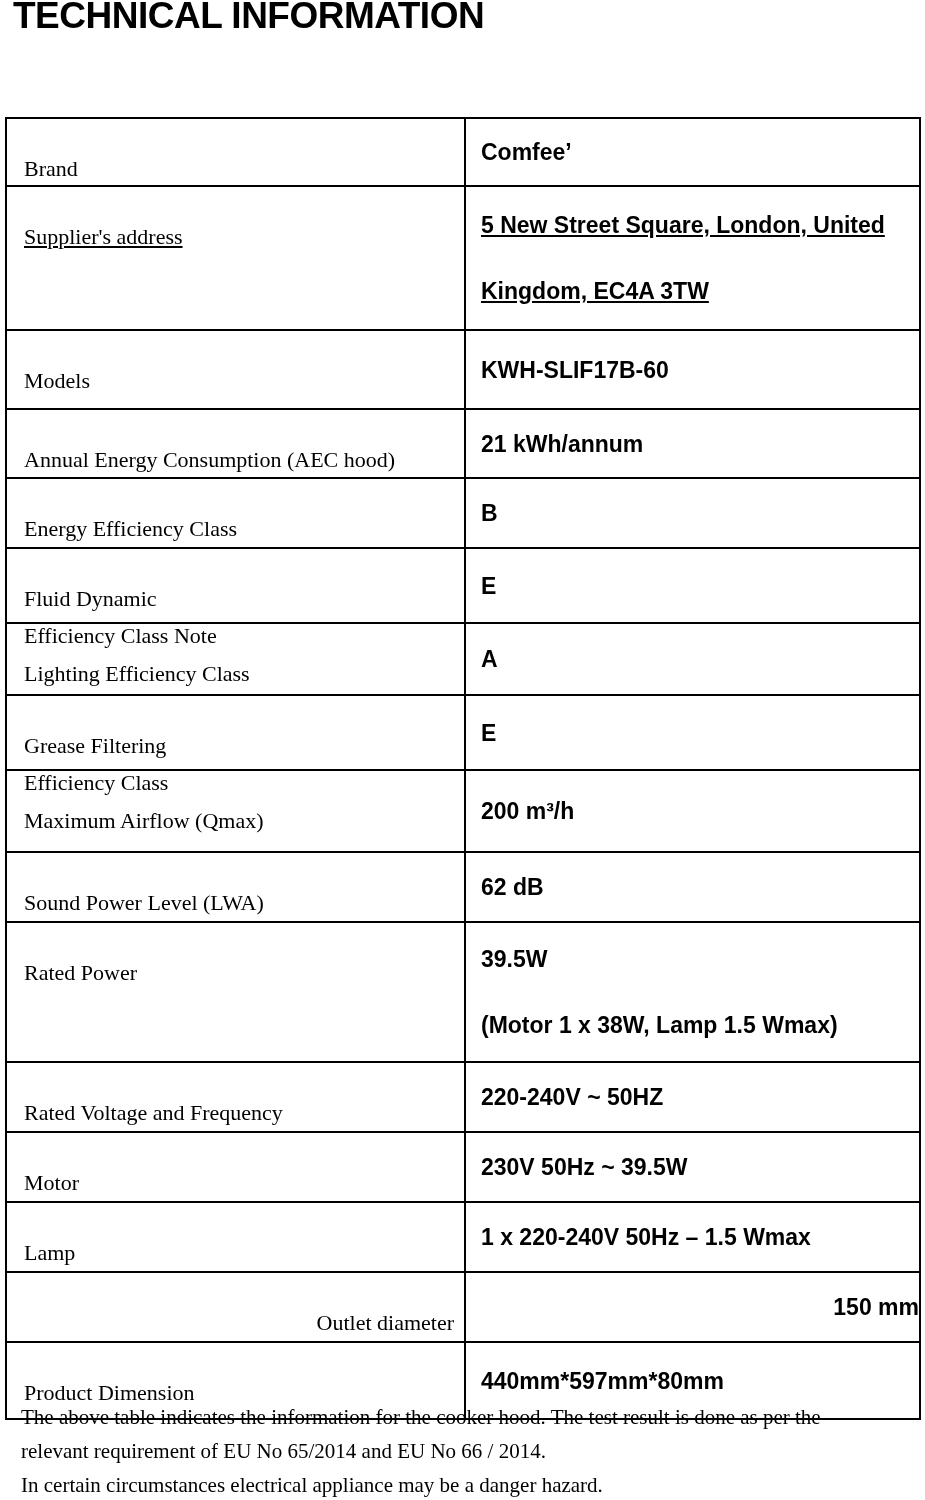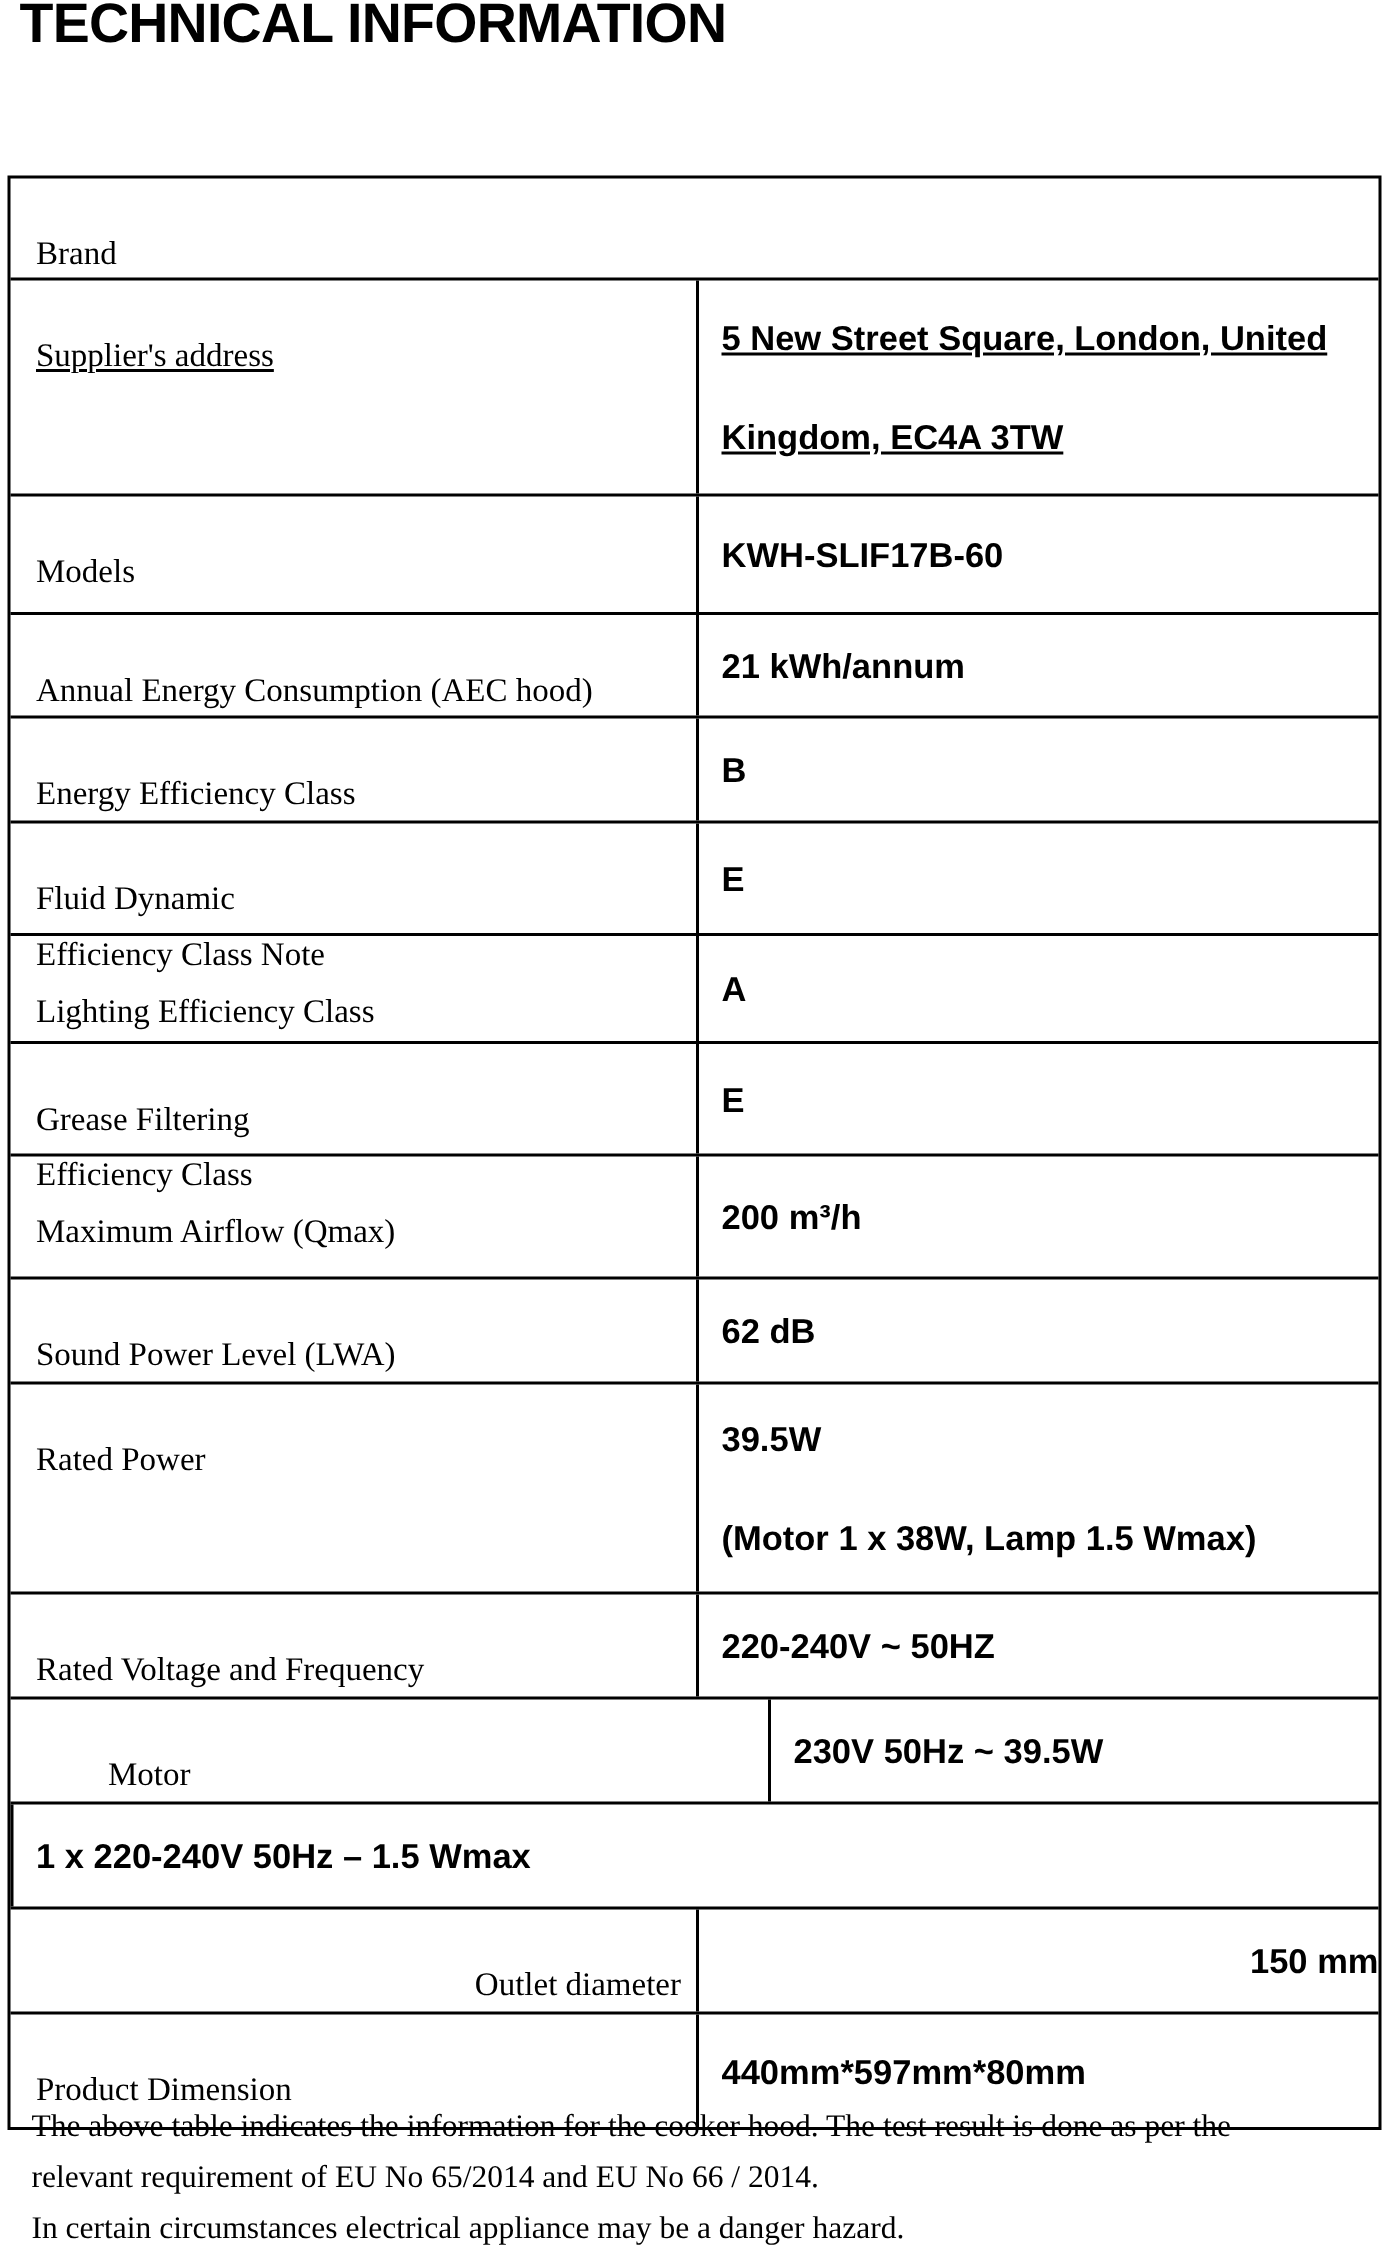--- a/index.html
+++ b/index.html
@@ -48,20 +48,23 @@
 <body>
 
 <div class="page">
 
   <div class="title">TECHNICAL INFORMATION</div>
 
   <div class="spec-table">
       <div class="row" style="height: 68px;">
         <div class="cell label">
           <div>Brand</div>
+        </div>
+        <div class="cell value">
+          <div>Comfee’</div>
         </div>
       </div>
       <div class="row" style="height: 144px; text-decoration: underline;">
         <div class="cell label">
           <div>Supplier's address</div>
         </div>
         <div class="cell value">
           <div>5 New Street Square, London, United</div>
           <div>Kingdom, EC4A 3TW</div>
         </div>
@@ -142,29 +145,32 @@
         </div>
       </div>
       <div class="row" style="height: 70px;">
         <div class="cell label">
           <div>Rated Voltage and Frequency</div>
         </div>
         <div class="cell value">
           <div>220-240V ~ 50HZ</div>
         </div>
       </div>
-      <div class="row" style="height: 70px; padding-left: 48px;">
+      <div class="row" style="height: 70px;">
         <div class="cell label">
           <div>Motor</div>
         </div>
         <div class="cell value">
           <div>230V 50Hz ~ 39.5W</div>
         </div>
       </div>
       <div class="row" style="height: 70px;">
+        <div class="cell label">
+          <div>Lamp</div>
+        </div>
         <div class="cell value">
           <div>1 x 220-240V 50Hz – 1.5 Wmax</div>
         </div>
       </div>
       <div class="row" style="height: 70px; text-align: right;">
         <div class="cell label">
           <div>Outlet diameter</div>
         </div>
         <div class="cell value">
           <div>150 mm</div>

